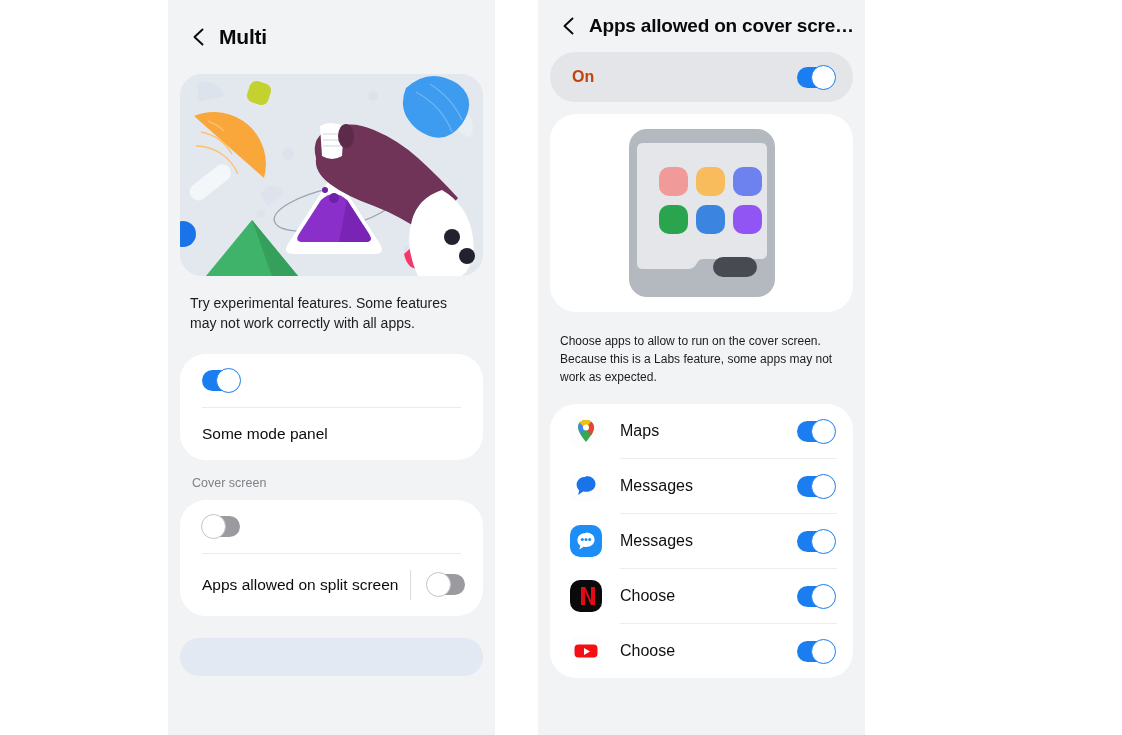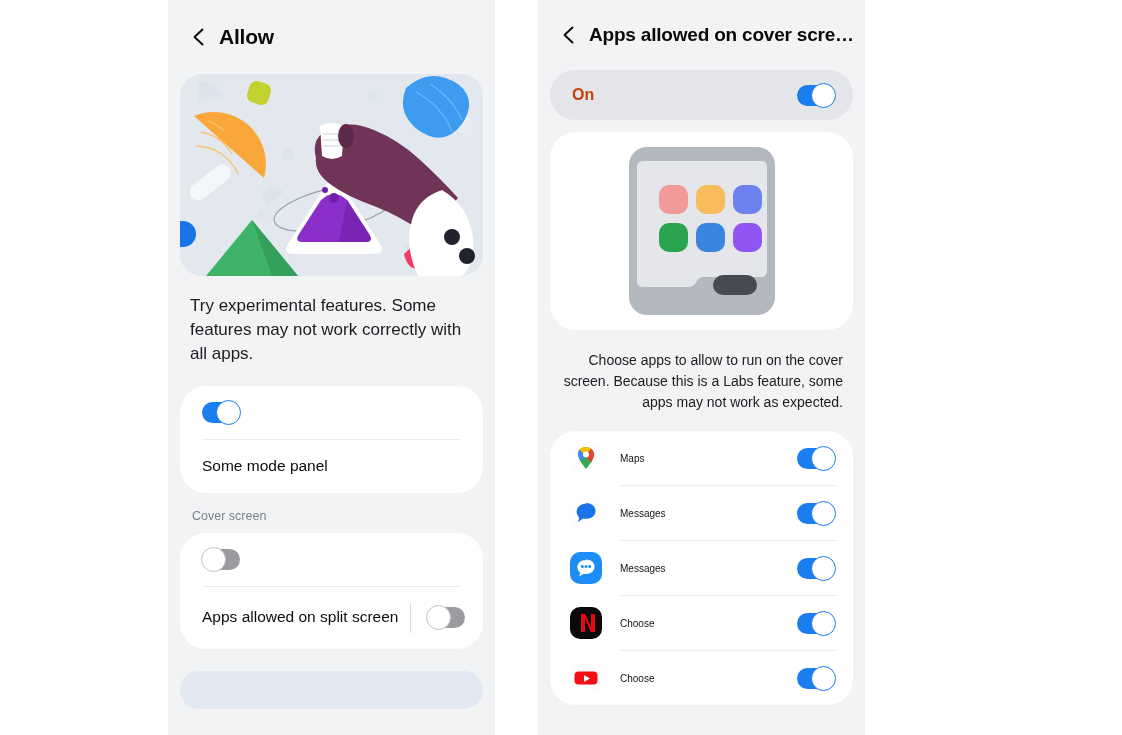--- a/index.html
+++ b/index.html
@@ -28,21 +28,21 @@
 
   
   .app-bar {
     display: flex;
     align-items: center;
     height: 74px;
     padding: 0 0 0 20px;
     background: #f2f3f5;
     box-sizing: border-box;
   }
-  .app-bar.right-bar { height: 70px; }
+  .app-bar.right-bar { height: 52px; }
   .back-chevron {
     width: 22px; height: 22px;
     flex: 0 0 auto;
     margin-right: 9px;
     position: relative;
   }
   .back-chevron svg { display:block; }
   .bar-title {
     font-size: 21px;
     font-weight: 600;
@@ -67,21 +67,21 @@
     border-radius: 22px;
     overflow: hidden;
     height: 202px;
     background: #e3e8ef;
     position: relative;
   }
   .illus-wrap svg { display: block; width: 100%; height: 100%; }
 
   .intro-text {
     padding: 18px 22px 20px 22px;
-    font-size: 17px;
+    font-size: 14px;
     line-height: 1.42;
     color: #1c1c1e;
   }
 
   
   .srow {
     display: flex;
     align-items: center;
     padding: 16px 18px 16px 22px;
     box-sizing: border-box;
@@ -180,42 +180,41 @@
     margin: 12px 12px 0 12px;
     height: 198px;
     display: flex;
     align-items: center;
     justify-content: center;
   }
   .device-card svg { display: block; }
 
   .desc-text {
     padding: 20px 22px 18px 22px;
-    font-size: 14px;
+    font-size: 12px;
     line-height: 1.5;
     color: #1c1c1e;
-    text-align: right;
   }
 
   .app-row {
     display: flex;
     align-items: center;
     height: 54px;
     padding: 0 18px 0 20px;
     box-sizing: border-box;
   }
   .app-icon {
     width: 32px; height: 32px;
     flex: 0 0 auto;
     margin-right: 18px;
   }
   .app-icon svg { display:block; }
   .app-label {
     flex: 1 1 auto;
-    font-size: 10px;
+    font-size: 16px;
     color: #101010;
   }
   .app-divider {
     height: 1px;
     background: #ededef;
     margin-left: 70px;
     margin-right: 16px;
   }
 </style>
 </head>
@@ -224,21 +223,21 @@
 <div class="stage">
 
   <div class="panel panel-left">
 
     <div class="app-bar">
       <span class="back-chevron">
         <svg width="22" height="22" viewBox="0 0 22 22">
           <path d="M14.5 3.5 L6.5 11 L14.5 18.5" fill="none" stroke="#0a0a0a" stroke-width="1.9" stroke-linecap="round" stroke-linejoin="round"></path>
         </svg>
       </span>
-      <span class="bar-title">Allow</span>
+      <span class="bar-title">Multi</span>
     </div>
 
     <div class="illus-wrap">
       <svg viewBox="0 0 327 202" preserveAspectRatio="xMidYMid slice">
         <rect x="0" y="0" width="327" height="202" fill="#e3e8ef"></rect>
 
         <circle cx="120" cy="80" r="6" fill="#dde3ec"></circle>
         <circle cx="205" cy="22" r="5" fill="#dde3ec"></circle>
         <circle cx="93" cy="140" r="4" fill="#dde3ec"></circle>
         <circle cx="240" cy="175" r="4" fill="#dde3ec"></circle>

